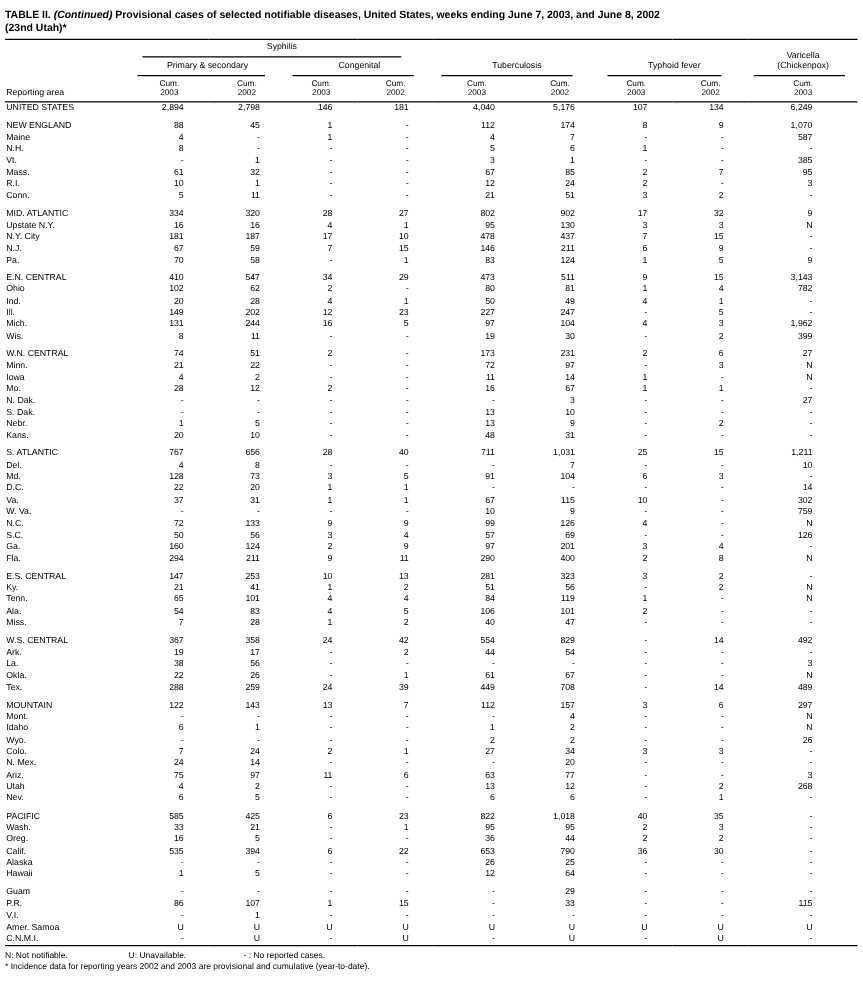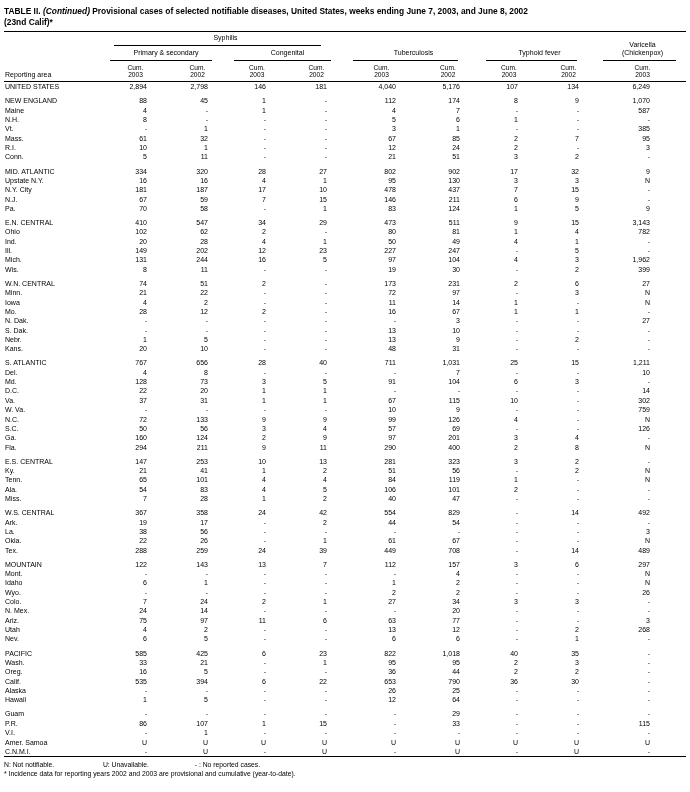--- a/index.html
+++ b/index.html
@@ -58,21 +58,21 @@
 </style>
 </head>
 <body>
 
 <div class="page">
 
   <div class="title">
     <span>TABLE II.</span>
     <span class="cont">(Continued)</span>
     <span>Provisional cases of selected notifiable diseases, United States, weeks ending June 7, 2003, and June 8, 2002</span><br>
-    <span>(23nd Calif)*</span>
+    <span>(23nd Utah)*</span>
   </div>
 
   <table>
     <colgroup>
       <col class="c-area">
       <col class="c1">
         <col class="c2">
         <col class="c3">
         <col class="c4">
       <col class="c5">

